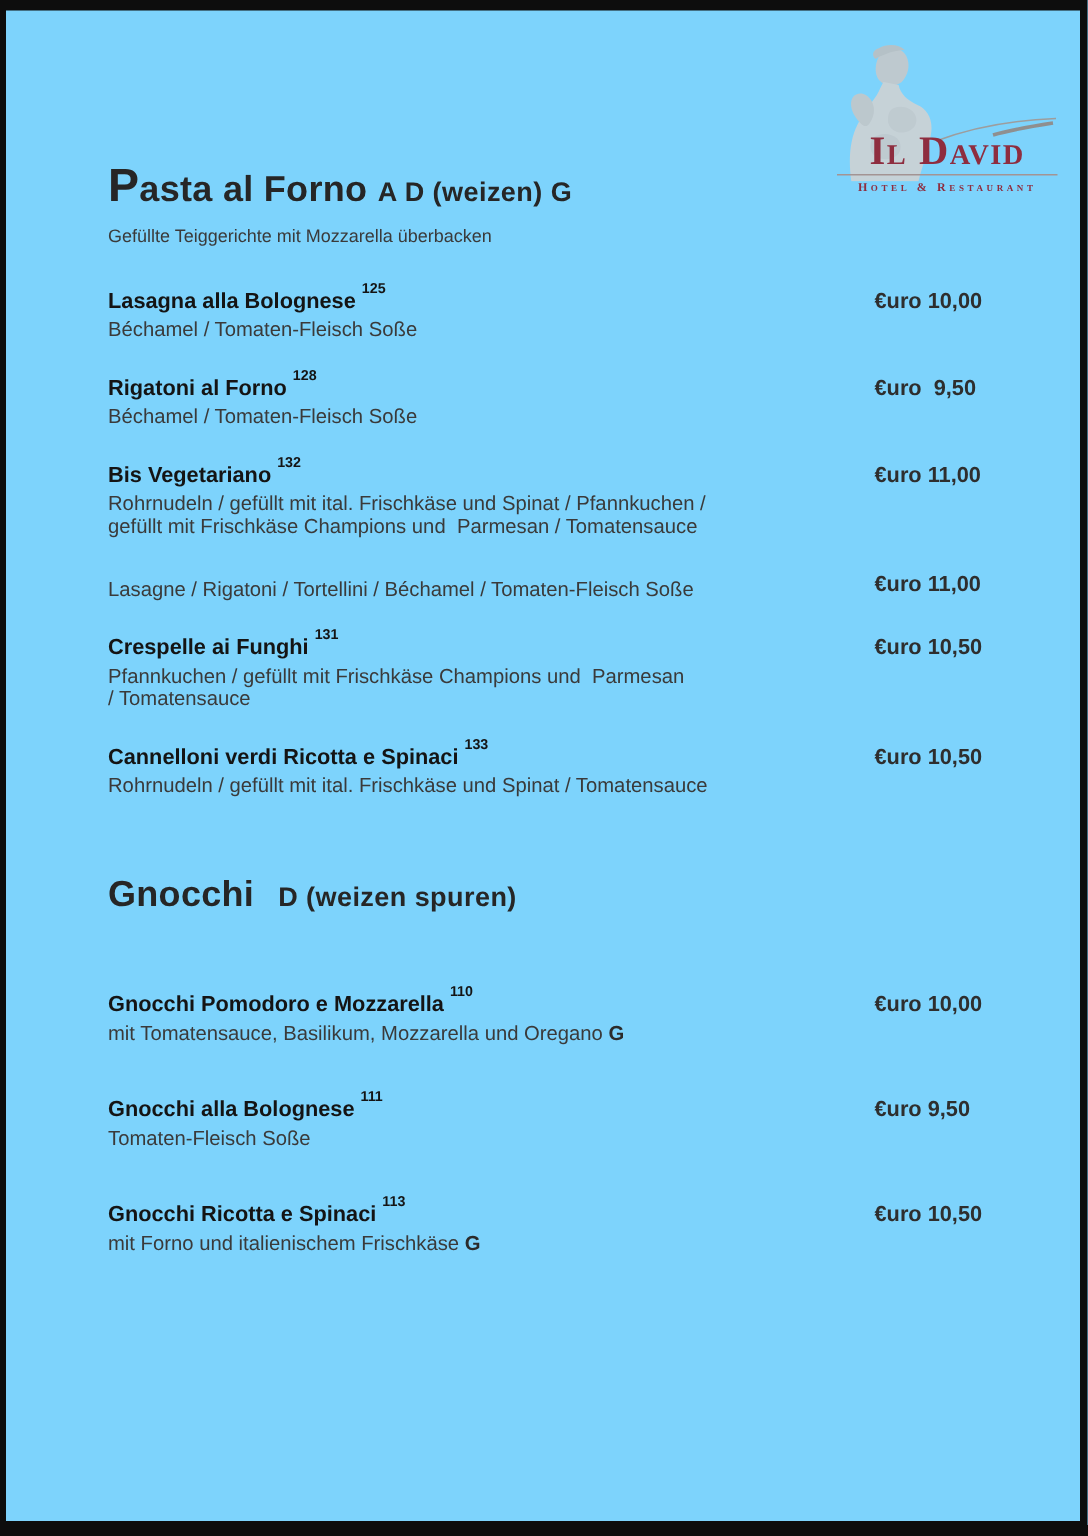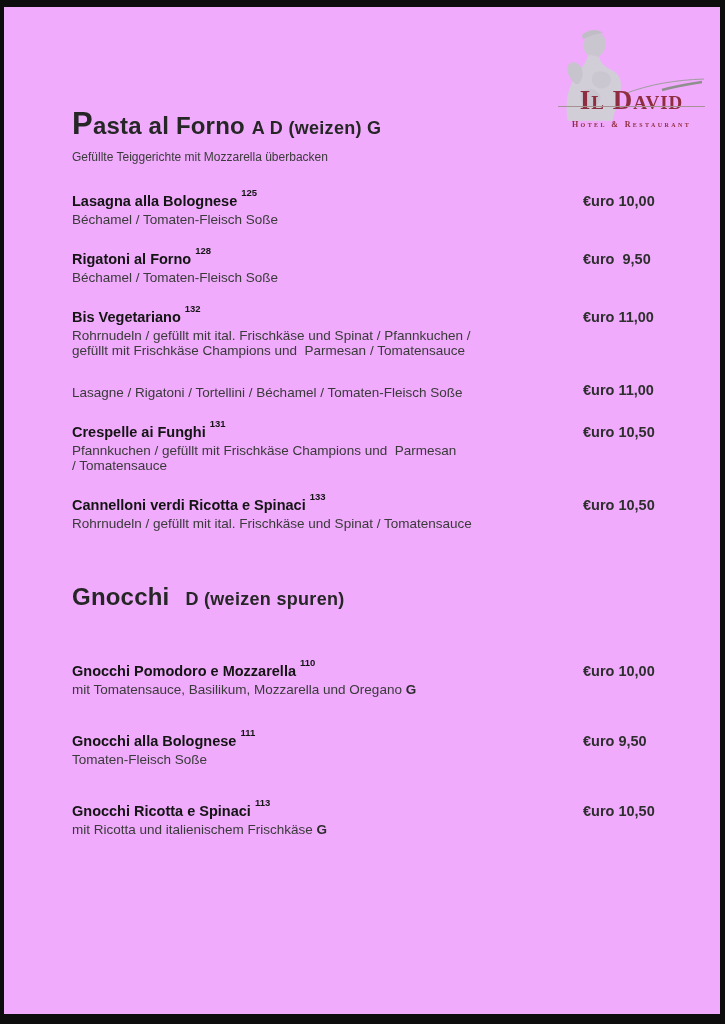--- a/index.html
+++ b/index.html
@@ -6,21 +6,21 @@
   html, body { width: 725px; height: 1024px; }
   body {
     background: #0d0d0d;
     font-family: "Liberation Sans", sans-serif;
     position: relative;
     overflow: hidden;
   }
   .page {
     position: absolute;
     top: 7px; left: 4px; right: 5px; bottom: 10px;
-    background: #f0abfc;
+    background: #7dd3fc;
     overflow: hidden;
   }
 
   
   .logo {
     position: absolute;
     top: 20px;
     right: 14px;
     width: 175px;
     height: 102px;
@@ -47,21 +47,21 @@
     font-size: 27px;
     line-height: 1;
     letter-spacing: 1px;
     color: #8e2d3f;
     white-space: nowrap;
   }
   .logo-caption {
     position: absolute;
     left: 27px; right: 1px; bottom: 0;
     border-top: 1.5px solid #a39493;
-    padding-top: 13px;
+    padding-top: 3px;
     text-align: center;
     font-family: "Liberation Serif", serif;
     font-variant: small-caps;
     font-weight: 700;
     font-size: 8px;
     letter-spacing: 2.4px;
     color: #8e2d3f;
     white-space: nowrap;
   }
 
@@ -238,21 +238,21 @@
         <div class="item-main">
           <div class="item-name"><span>Gnocchi alla Bolognese</span><sup>111</sup></div>
           <div class="item-desc"><span>Tomaten-Fleisch Soße</span><span class="allerg"></span></div>
         </div>
         <div class="item-price">€uro 9,50</div>
       </div>
 
       <div class="item">
         <div class="item-main">
           <div class="item-name"><span>Gnocchi Ricotta e Spinaci</span><sup>113</sup></div>
-          <div class="item-desc"><span>mit Ricotta und italienischem Frischkäse </span><span class="allerg">G</span></div>
+          <div class="item-desc"><span>mit Forno und italienischem Frischkäse </span><span class="allerg">G</span></div>
         </div>
         <div class="item-price">€uro 10,50</div>
       </div>
 
     </div>
 
   </div>
 </div>
 
 </body></html>

